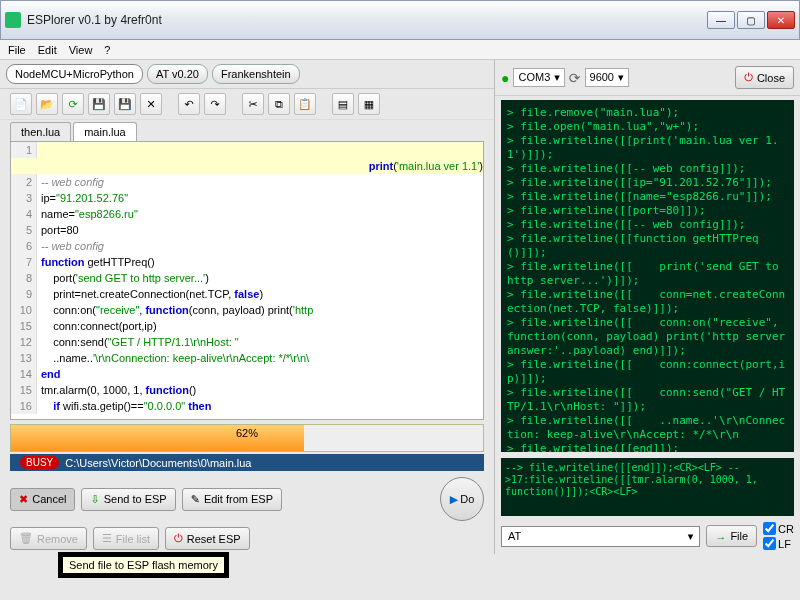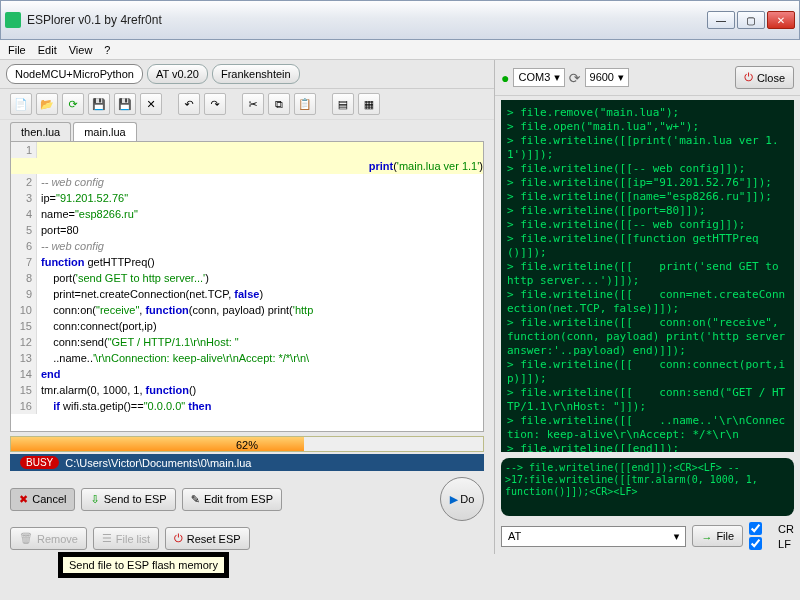--- a/index.html
+++ b/index.html
@@ -28,38 +28,38 @@
 .ftab { padding: 3px 10px; border: 1px solid #aaa; border-bottom: none; background: #eaeaea; border-radius: 3px 3px 0 0; margin-right: 2px; cursor: pointer; }
 .ftab.active { background: #fff; }
 .editor { flex: 1; background: #fff; margin: 0 10px; border: 1px solid #aaa; overflow: hidden; font-family: Consolas, monospace; font-size: 12px; }
 .edline { display: flex; }
 .gutter { width: 26px; background: #f0f0f0; color: #888; text-align: right; padding-right: 4px; border-right: 1px solid #ddd; line-height: 16px; }
 .code { padding-left: 4px; white-space: pre; line-height: 16px; text-align: right; }
 .hl { background: #ffffcc; display: block; }
 .kw { color: #0000cc; font-weight: bold; }
 .str { color: #008800; }
 .cmt { color: #888; font-style: italic; }
-.progress { margin: 4px 10px 2px 10px; height: 16px; background: #eee; border: 1px solid #bb8; position: relative; }
+.progress { margin: 4px 10px 2px 10px; height: 28px; background: #eee; border: 1px solid #bb8; position: relative; }
 .progfill { height: 100%; background: linear-gradient(#ffd070,#ff9820); }
 .progtext { position: absolute; left: 50%; top: 0; transform: translateX(-50%); font-size: 11px; line-height: 16px; }
 .pathbar { display: flex; align-items: center; gap: 6px; padding: 2px 10px; background: #205080; color: #fff; margin: 0 10px; }
 .busy { background: #c00; border-radius: 7px; padding: 1px 6px; font-size: 10px; color:#fff; }
 .btnrow { display: flex; gap: 6px; padding: 4px 10px; align-items: center; margin-top: 2px; }
 .abtn { padding: 4px 8px; border: 1px solid #999; background: linear-gradient(#f8f8f8,#dcdcdc); border-radius: 3px; display: flex; align-items: center; gap: 4px; cursor: pointer; font-size: 11px; }
 .abtn.pressed { background: #ccc; }
 .abtn.disabled { color: #aaa; }
 .dobtn { width: 44px; height: 44px; border-radius: 22px; border: 1px solid #888; background: linear-gradient(#f4f4f4,#d8d8d8); display: flex; align-items: center; justify-content: center; gap: 2px; }
 .tooltip { position: absolute; left: 58px; top: 552px; background: #ffffe1; border: 5px solid #000000; padding: 2px 6px; font-size: 11px; z-index: 10; }
 .righttop { display: flex; gap: 4px; padding: 6px; align-items: center; border-bottom: 1px solid #ccc; }
 .combo { border: 1px solid #aaa; background: #fff; padding: 2px 4px; display: flex; align-items: flex-start; gap: 4px; }
 .term { flex: 1; background: #002818; color: #00e060; font-family: Consolas, monospace; font-size: 11px; padding: 6px; margin: 4px 6px; overflow: hidden; line-height: 14px; white-space: pre-wrap; word-break: break-all; }
-.term2 { height: 58px; background: #002818; color: #00e060; font-family: Consolas, monospace; font-size: 10px; padding: 4px; margin: 2px 6px; overflow: hidden; line-height: 12px; border-radius: 8px; }
+.term2 { height: 58px; background: #002818; color: #00e060; font-family: Consolas, monospace; font-size: 10px; padding: 4px; margin: 2px 6px; overflow: hidden; line-height: 12px; }
 .sendrow { display: flex; gap: 6px; padding: 4px 6px; align-items: center; }
 .sel { flex: 1; border: 1px solid #888; background: #fff; padding: 3px 6px; display: flex; justify-content: space-between; }
-.chk { display: flex; align-items: flex-end; gap: 16px; font-size: 10px; }
+.chk { display: flex; align-items: flex-end; gap: 2px; font-size: 10px; }
 .chkcol { display: flex; flex-direction: column; gap: 2px; }
 svg { display: block; }
 </style>
 </head>
 <body>
 
 <div class="titlebar">
   <div class="ticon"></div>
   <div class="ttext">ESPlorer v0.1 by 4refr0nt</div>
   <div class="winbtns">

